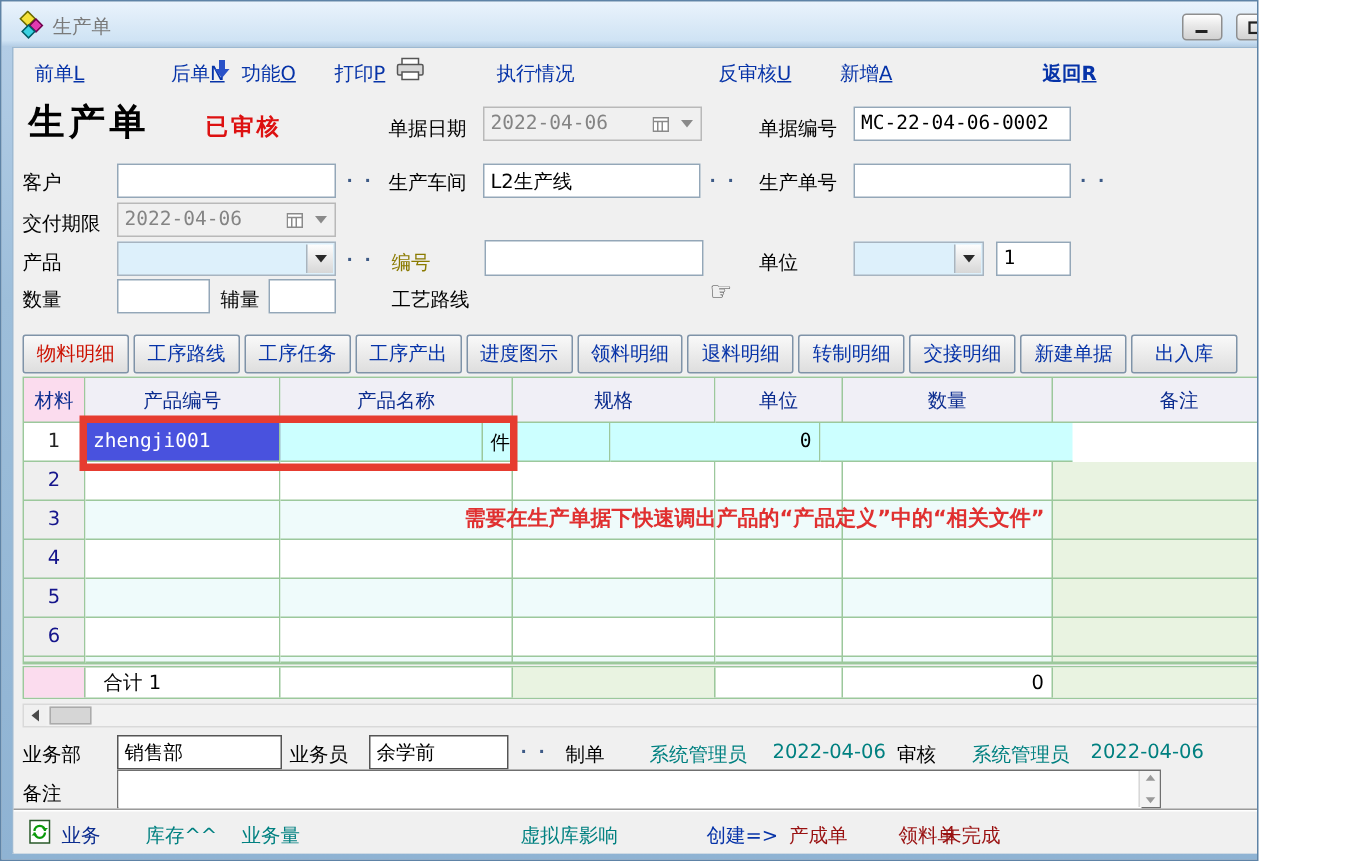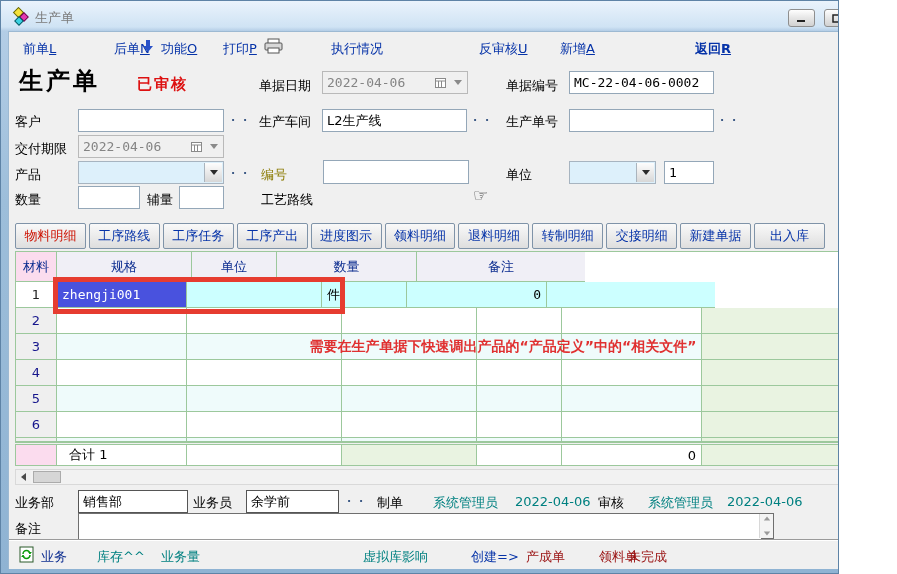--- a/index.html
+++ b/index.html
@@ -216,20 +216,22 @@
     <div class="tab">退料明细</div>
     <div class="tab">转制明细</div>
     <div class="tab">交接明细</div>
     <div class="tab">新建单据</div>
     <div class="tab">出入库</div>
   </div>
 
   <div class="gtable">
     <div class="grow hd">
       <div class="gcell c0">材料</div>
+      <div class="gcell c1">产品编号</div>
+      <div class="gcell c2">产品名称</div>
       <div class="gcell c3">规格</div>
       <div class="gcell c4">单位</div>
       <div class="gcell c5" style="justify-content:center;">数量</div>
       <div class="gcell c6" style="justify-content:center;">备注</div>
     </div>
     <div class="grow row1">
       <div class="gcell c0">1</div>
       <div class="gcell c1">zhengji001</div>
       <div class="gcell c3"></div>
       <div class="gcell c4">件</div>
@@ -352,20 +354,20 @@
         <rect x="1" y="1" width="13" height="15" fill="#fff" stroke="#2a5a2a"></rect>
         <path d="M4 8 a3.5 3.5 0 0 1 7 0" fill="none" stroke="#0a9a0a" stroke-width="1.5"></path>
         <path d="M11 9 a3.5 3.5 0 0 1 -7 0" fill="none" stroke="#0a9a0a" stroke-width="1.5"></path>
         <path d="M11 8 l2 -2 h-4 z" fill="#0a9a0a"></path>
         <path d="M4 9 l-2 2 h4 z" fill="#0a9a0a"></path>
       </svg>
     </span>
     <span class="sb-item navy" style="left:32px;text-align:center;">业务</span>
     <span class="sb-item teal" style="left:88px;">库存^^</span>
     <span class="sb-item teal" style="left:152px;">业务量</span>
-    <span class="sb-item teal" style="left:338px;margin-left:16px;">虚拟库影响</span>
+    <span class="sb-item teal" style="left:338px;">虚拟库影响</span>
     <span class="sb-item blue" style="left:462px;">创建=&gt;</span>
     <span class="sb-item darkred" style="left:517px;">产成单</span>
     <span class="sb-item darkred" style="left:590px;text-align:center;">领料单</span>
     <span class="sb-item darkred" style="left:619px;">未完成</span>
   </div>
 
 </div>
 
 </body></html>

